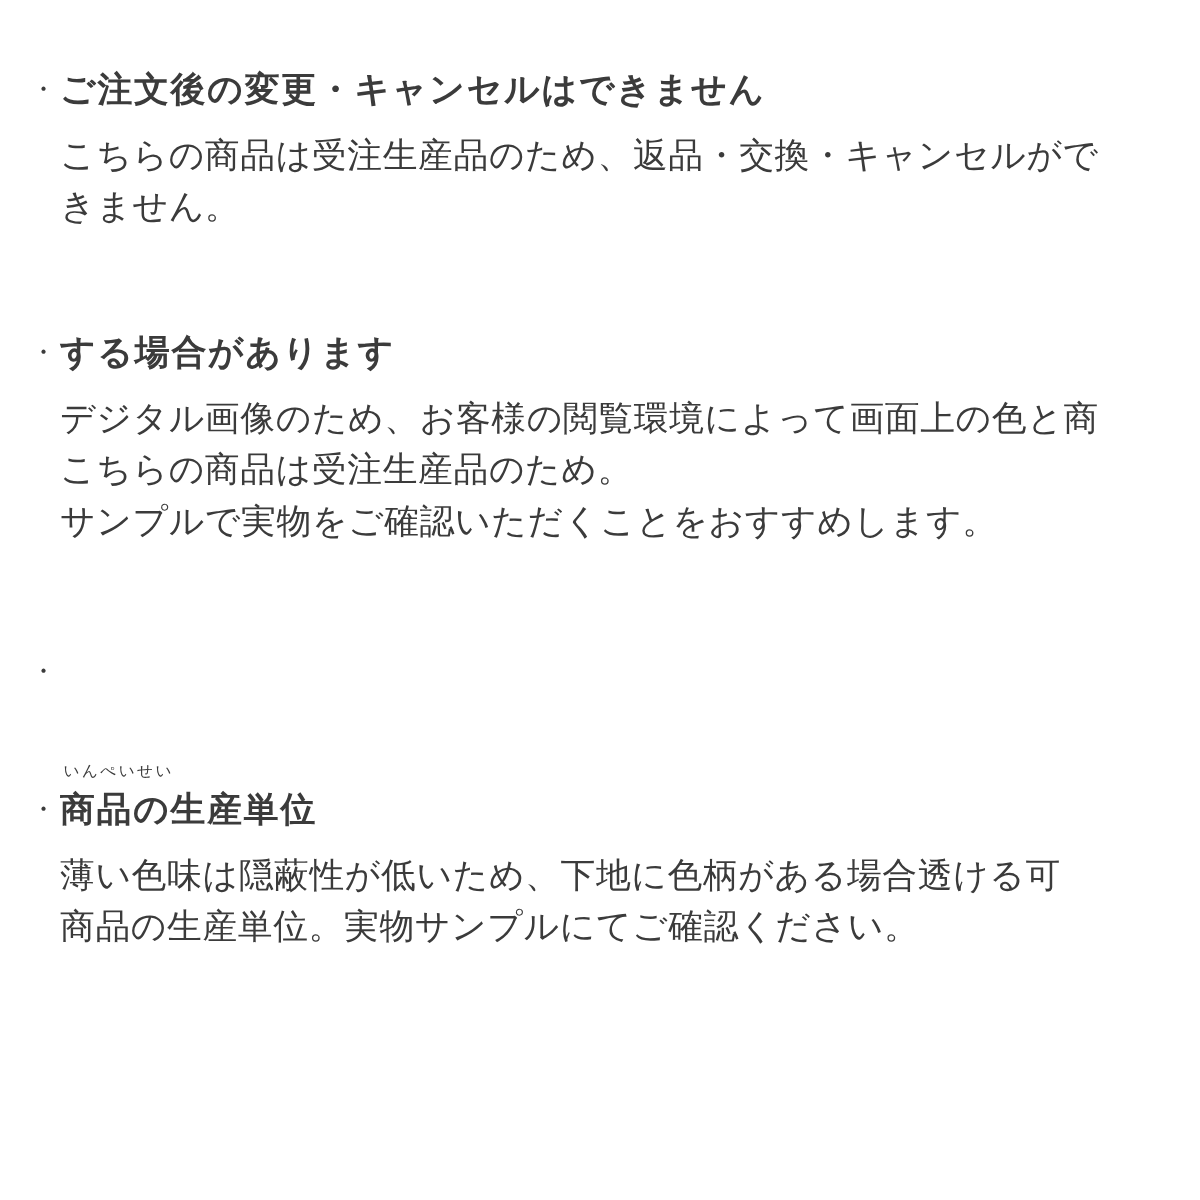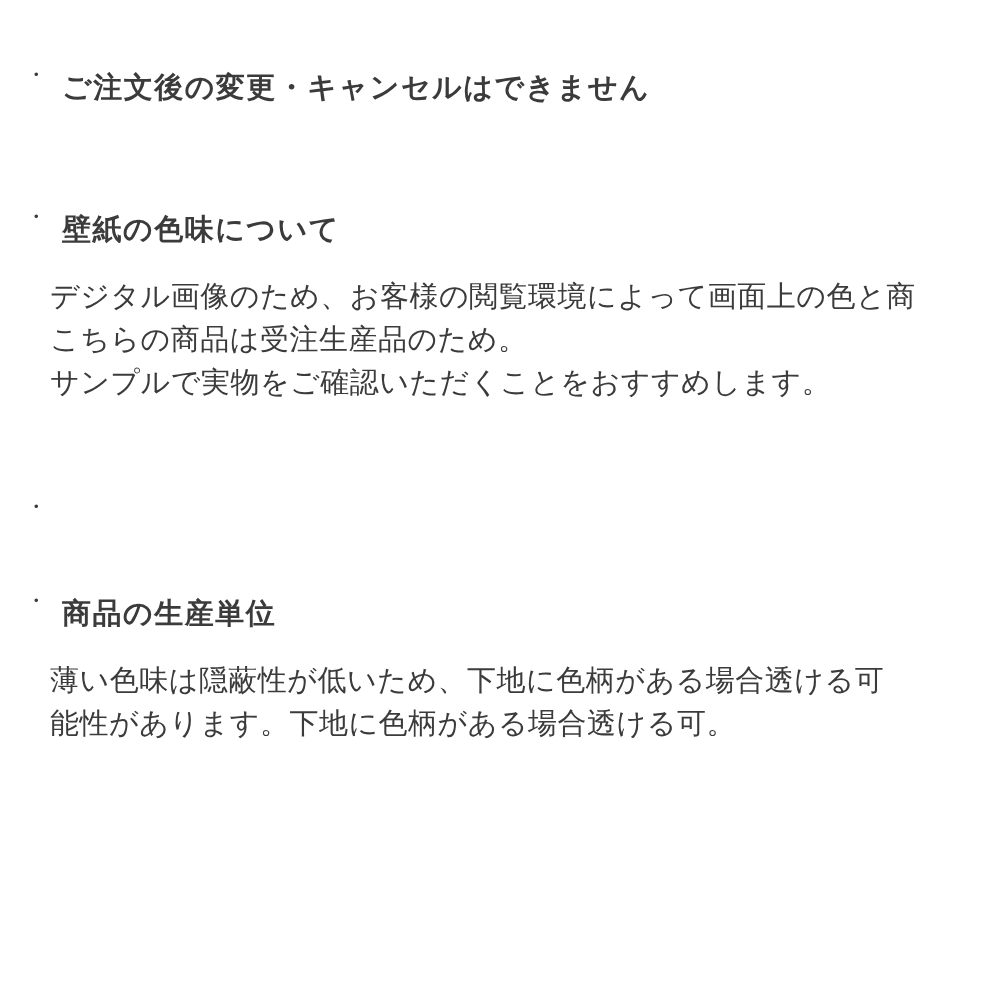--- a/index.html
+++ b/index.html
@@ -29,21 +29,21 @@
     align-items: flex-start;
   }
   .bullet {
     flex: 0 0 25px;
     width: 25px;
     font-size: 22px;
     line-height: 38px;
     text-align: left;
   }
   .heading {
-    margin: 12px;
+    margin: 0;
     font-size: 29px;
     font-weight: 700;
     line-height: 38px;
     letter-spacing: 1.5px;
   }
   .furigana {
     font-size: 13px;
     line-height: 16px;
     letter-spacing: 2px;
     margin: 0 0 5px 28px;
@@ -61,40 +61,43 @@
 </head>
 <body style="background: rgb(255, 255, 255); color: rgb(59, 59, 59);">
 
 <div class="page">
 
   <section class="note n1">
     <div class="heading-row">
       <span class="bullet">・</span>
       <h2 class="heading">ご注文後の変更・キャンセルはできません</h2>
     </div>
+    <p class="body">こちらの商品は受注生産品のため、返品・交換・キャンセルがで
+きません。</p>
   </section>
 
   <section class="note n2">
     <div class="heading-row">
       <span class="bullet">・</span>
-      <h2 class="heading">壁紙の色味について</h2>
+      <h2 class="heading">する場合があります</h2>
     </div>
     <p class="body">デジタル画像のため、お客様の閲覧環境によって画面上の色と商
 こちらの商品は受注生産品のため。
 サンプルで実物をご確認いただくことをおすすめします。</p>
   </section>
 
   <section class="note n3">
     <div class="heading-row">
       <span class="bullet">・</span>
     </div>
   </section>
 
   <section class="note n4">
+    <div class="furigana">いんぺいせい</div>
     <div class="heading-row">
       <span class="bullet">・</span>
       <h2 class="heading">商品の生産単位</h2>
     </div>
     <p class="body">薄い色味は隠蔽性が低いため、下地に色柄がある場合透ける可
-能性があります。下地に色柄がある場合透ける可。</p>
+商品の生産単位。実物サンプルにてご確認ください。</p>
   </section>
 
 </div>
 
 </body></html>

